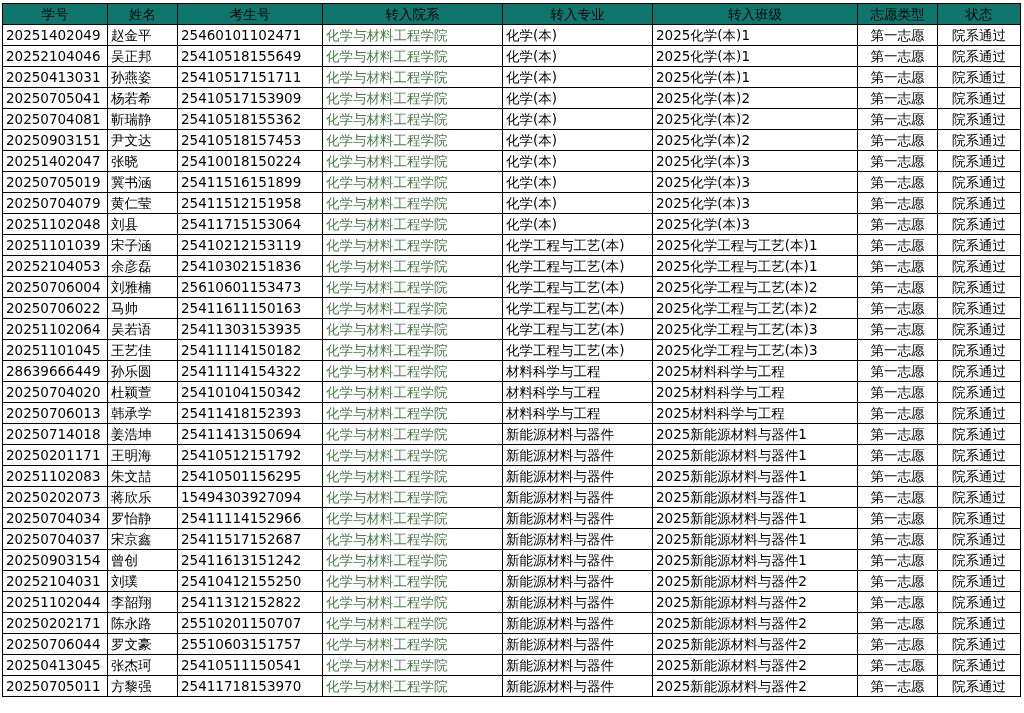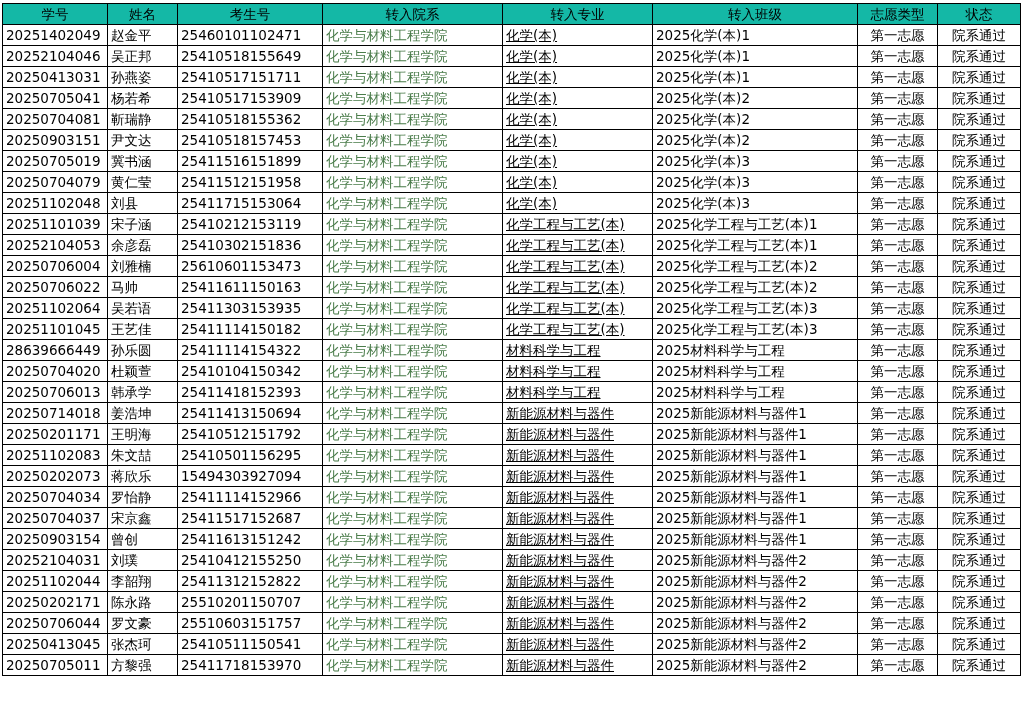--- a/index.html
+++ b/index.html
@@ -38,33 +38,33 @@
     line-height: 18px;
     font-size: 13.5px;
     padding: 0 3px;
     white-space: nowrap;
     overflow: hidden;
     color: #000000;
   }
   thead th {
     text-align: center;
     font-weight: normal;
-    background: #14b8a6;
+    background: #0f766e;
   }
   td.num, td.name, td.exam {
     text-align: left;
   }
   td.name {
   }
   td.dept, td.major, td.cls {
     text-align: left;
     color: #3f6f3f;
   }
   td.dept { color: #4a7c4a; margin-left: 30px; }
-  td.major { color: #000000; text-decoration: underline; }
+  td.major { color: #000000; }
   td.cls { color: #000000; }
   td.wish, td.status {
     text-align: center;
   }
   td.wish { color: #000000; text-align: center; }
   td.status { color: #000000; }
 </style>
 </head>
 <body>
 
@@ -147,20 +147,30 @@
           <td class="num">20250903151</td>
           <td class="name">尹文达</td>
           <td class="exam">25410518157453</td>
           <td class="dept">化学与材料工程学院</td>
           <td class="major">化学(本)</td>
           <td class="cls">2025化学(本)2</td>
           <td class="wish">第一志愿</td>
           <td class="status">院系通过</td>
         </tr>
         <tr>
+          <td class="num">20251402047</td>
+          <td class="name">张晓</td>
+          <td class="exam">25410018150224</td>
+          <td class="dept">化学与材料工程学院</td>
+          <td class="major">化学(本)</td>
+          <td class="cls">2025化学(本)3</td>
+          <td class="wish">第一志愿</td>
+          <td class="status">院系通过</td>
+        </tr>
+        <tr>
           <td class="num">20250705019</td>
           <td class="name">冀书涵</td>
           <td class="exam">25411516151899</td>
           <td class="dept">化学与材料工程学院</td>
           <td class="major">化学(本)</td>
           <td class="cls">2025化学(本)3</td>
           <td class="wish">第一志愿</td>
           <td class="status">院系通过</td>
         </tr>
         <tr>

